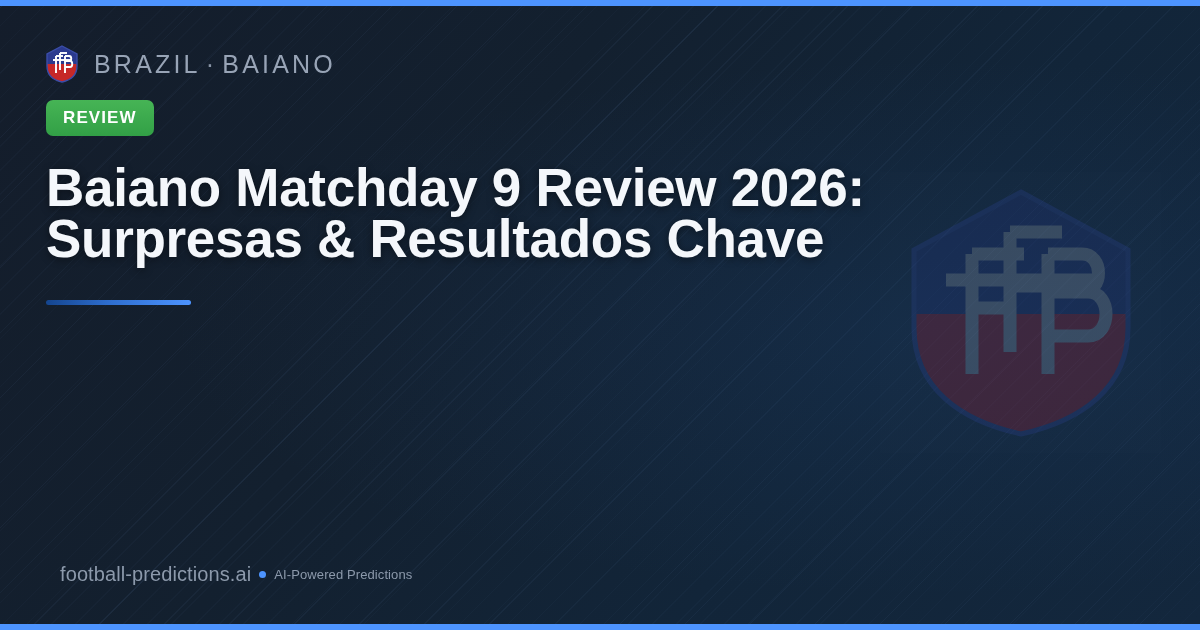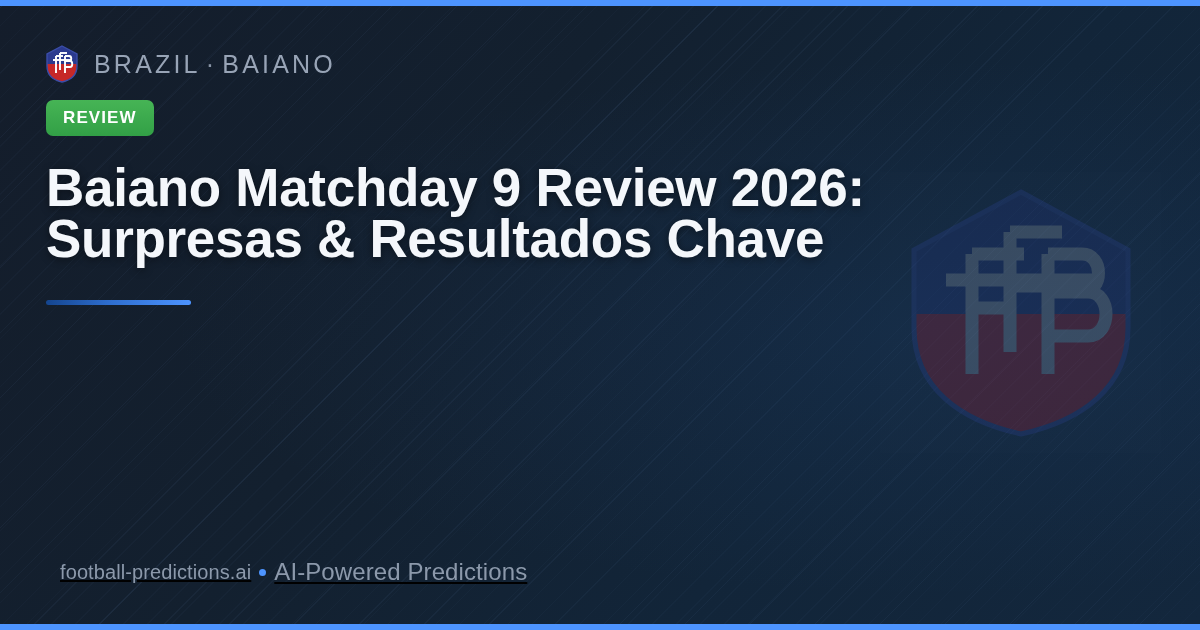--- a/index.html
+++ b/index.html
@@ -146,36 +146,35 @@
   }
 
   
   .footer {
     position: absolute;
     left: 60px;
     bottom: 44px;
     display: flex;
     align-items: center;
     gap: 8px;
-    text-decoration: underline;
   }
   .footer-site {
     font-size: 20px;
     color: #8c99ab;
     letter-spacing: 0.1px;
   }
   .footer-dot {
     width: 7px;
     height: 7px;
     border-radius: 50%;
     background: #4d94ff;
     flex: none;
   }
   .footer-tag {
-    font-size: 24px;
+    font-size: 13px;
     color: #8c99ab;
     letter-spacing: 0.1px;
   }
 </style>
 </head>
 <body>
 
 <div class="og-card">
 
   <div class="texture"></div>

